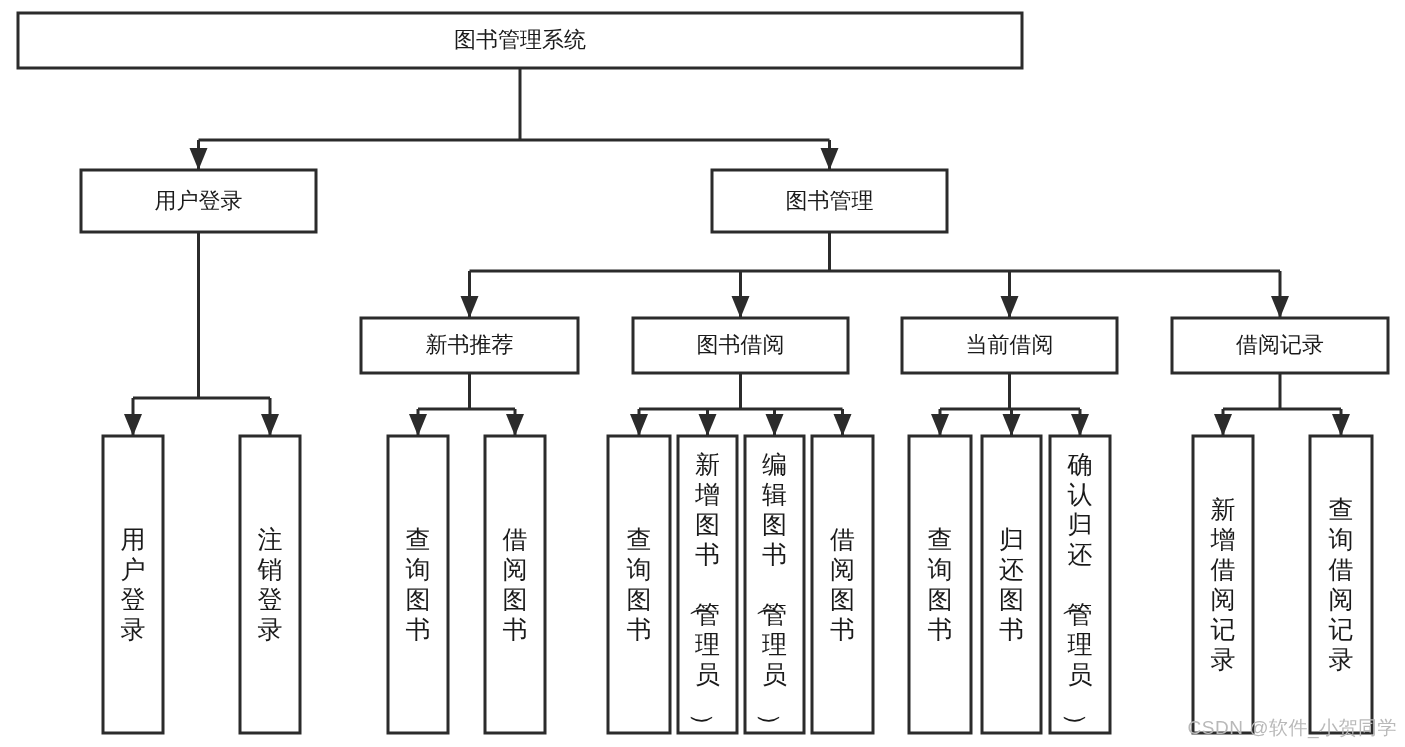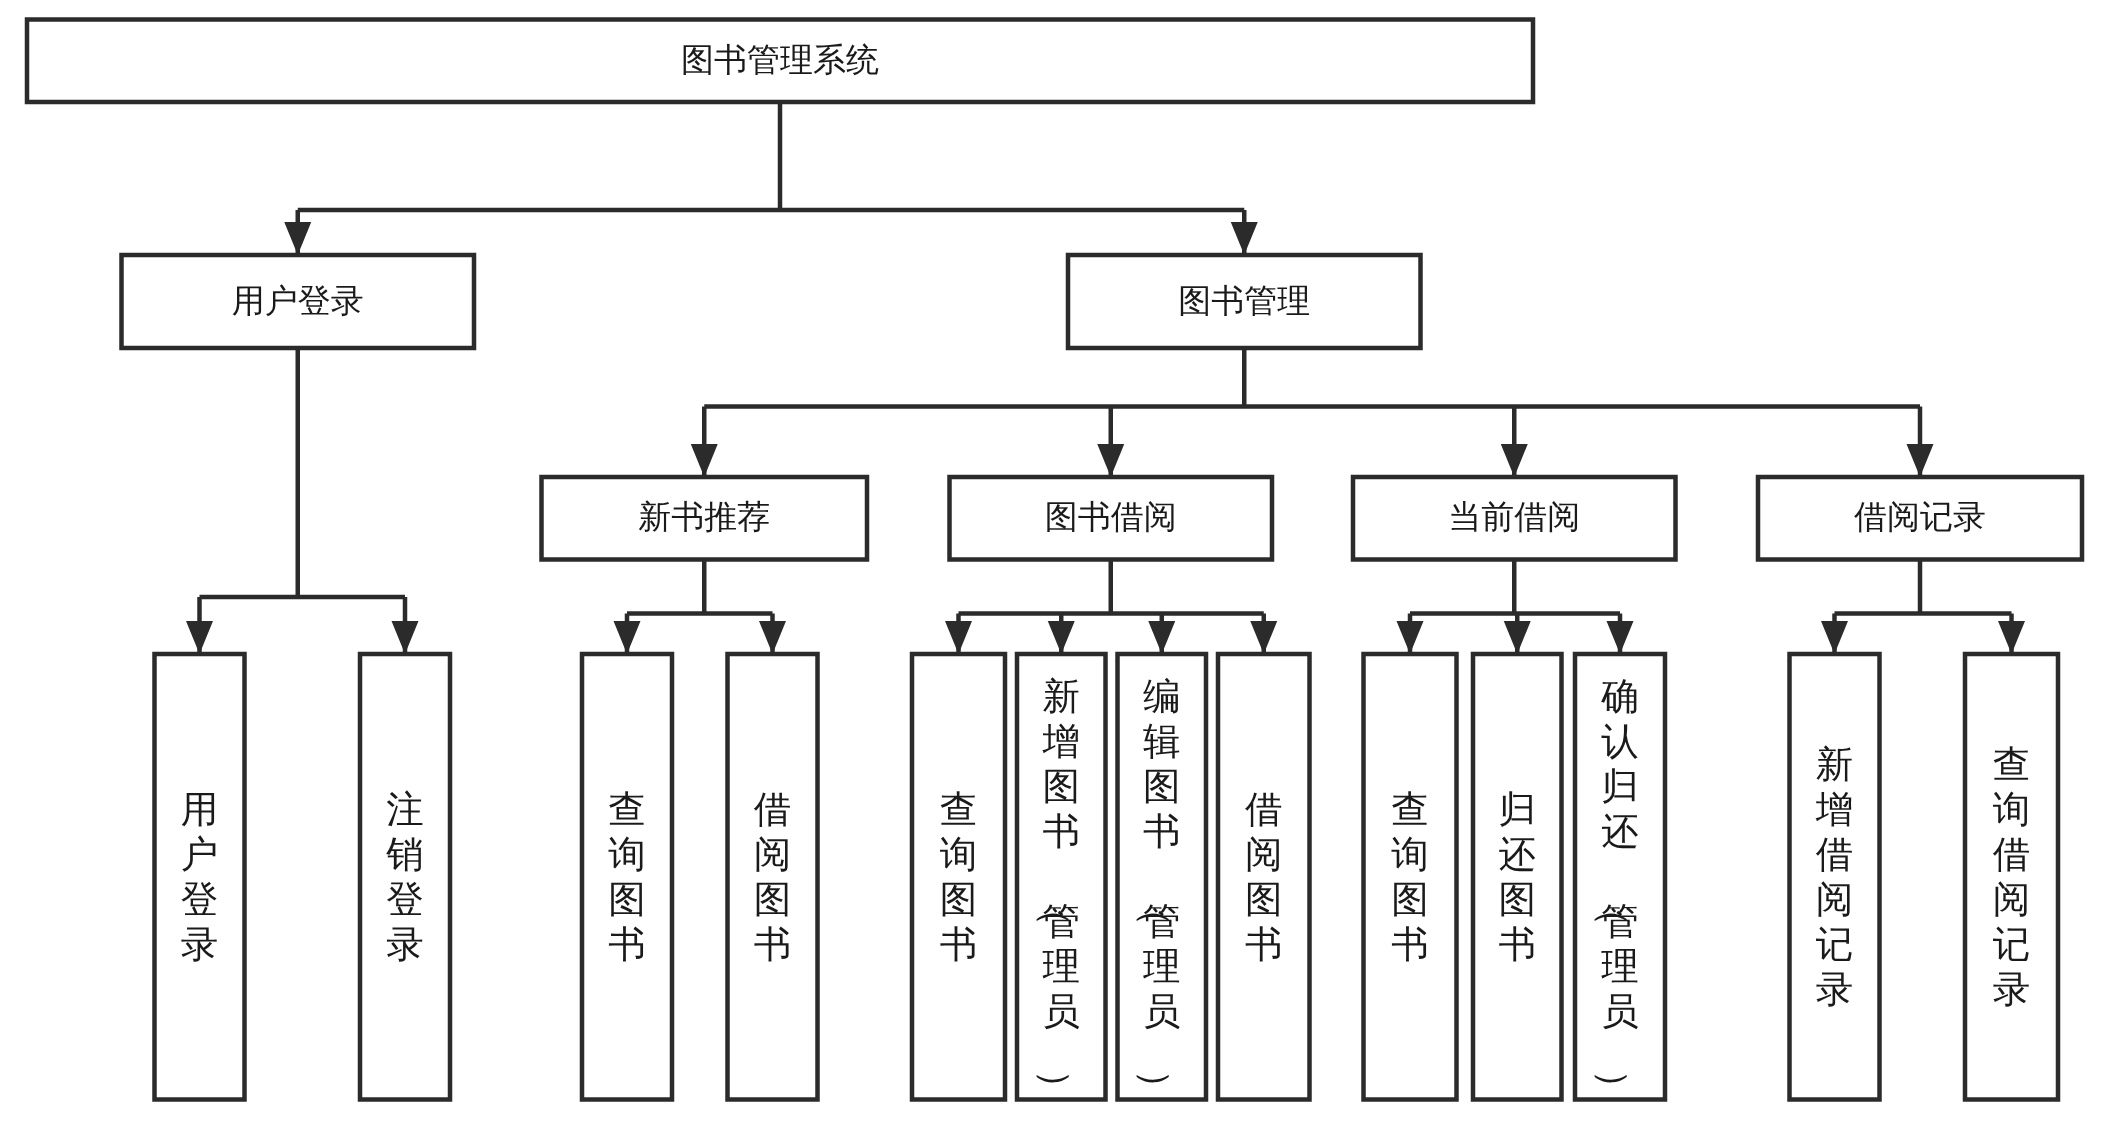--- a/index.html
+++ b/index.html
@@ -202,13 +202,14 @@
         <g>
           <rect x="1193" y="436" width="60" height="297" class="node-box"></rect>
           <text x="1223" class="node-label-vert"><tspan x="1223" y="517.9">新</tspan><tspan x="1223" y="547.9">增</tspan><tspan x="1223" y="577.9">借</tspan><tspan x="1223" y="607.9">阅</tspan><tspan x="1223" y="637.9">记</tspan><tspan x="1223" y="667.9">录</tspan></text>
         </g>
         <g>
           <rect x="1310" y="436" width="62" height="297" class="node-box"></rect>
           <text x="1341" class="node-label-vert"><tspan x="1341" y="517.9">查</tspan><tspan x="1341" y="547.9">询</tspan><tspan x="1341" y="577.9">借</tspan><tspan x="1341" y="607.9">阅</tspan><tspan x="1341" y="637.9">记</tspan><tspan x="1341" y="667.9">录</tspan></text>
         </g>
       </g>
   </svg>
+  <div class="watermark">CSDN @软件_小贺同学</div>
 </div>
 
 </body></html>

